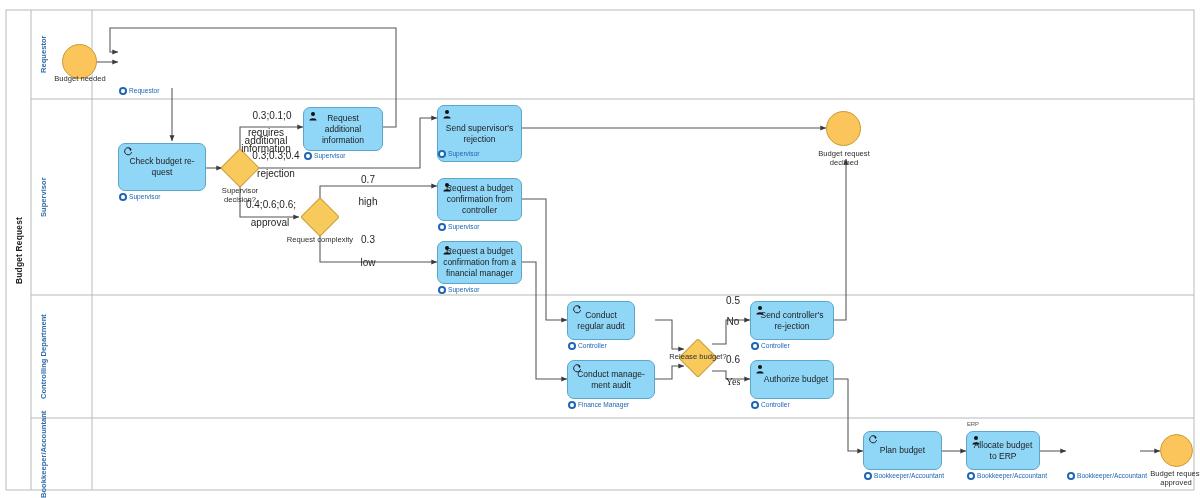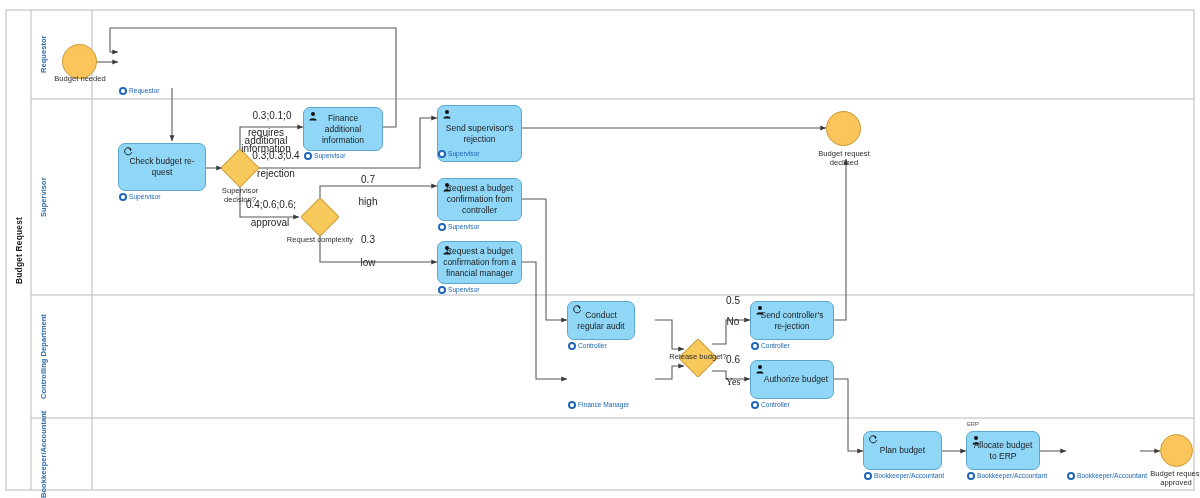--- a/index.html
+++ b/index.html
@@ -153,21 +153,21 @@
   <div class="perf" style="left:119px;top:193px;">
     <span class="badge"></span>
     <span class="ptext">Supervisor</span>
   </div>
 
   <div class="node task" style="left:303px;top:107px;width:80px;height:44px;">
     <svg class="task-ico" viewBox="0 0 10 10">
       <circle cx="5" cy="3" r="2" fill="#111"></circle>
         <path d="M1.4,9.6 C1.4,6.6 8.6,6.6 8.6,9.6 z" fill="#111"></path>
     </svg>
-    <span class="tlabel">Finance additional information</span>
+    <span class="tlabel">Request additional information</span>
   </div>
   <div class="perf" style="left:304px;top:152px;">
     <span class="badge"></span>
     <span class="ptext">Supervisor</span>
   </div>
 
   <div class="node task" style="left:437px;top:105px;width:85px;height:57px;">
     <svg class="task-ico" viewBox="0 0 10 10">
       <circle cx="5" cy="3" r="2" fill="#111"></circle>
         <path d="M1.4,9.6 C1.4,6.6 8.6,6.6 8.6,9.6 z" fill="#111"></path>
@@ -208,20 +208,27 @@
       <path d="M9.4,2.2 A4.3,4.3 0 1 0 10.4,6.2" fill="none" stroke="#111" stroke-width="1.1"></path>
       <path d="M6.6,1.2 L10.2,2.3 L9.4,5.2 z" fill="#111"></path>
     </svg>
     <span class="tlabel">Conduct regular audit</span>
   </div>
   <div class="perf" style="left:568px;top:342px;">
     <span class="badge"></span>
     <span class="ptext">Controller</span>
   </div>
 
+  <div class="node task" style="left:567px;top:360px;width:88px;height:39px;">
+    <svg class="task-ico" viewBox="0 0 12 12">
+      <path d="M9.4,2.2 A4.3,4.3 0 1 0 10.4,6.2" fill="none" stroke="#111" stroke-width="1.1"></path>
+      <path d="M6.6,1.2 L10.2,2.3 L9.4,5.2 z" fill="#111"></path>
+    </svg>
+    <span class="tlabel">Conduct manage-ment audit</span>
+  </div>
   <div class="perf" style="left:568px;top:401px;">
     <span class="badge"></span>
     <span class="ptext">Finance Manager</span>
   </div>
 
   <div class="node task" style="left:750px;top:301px;width:84px;height:39px;">
     <svg class="task-ico" viewBox="0 0 10 10">
       <circle cx="5" cy="3" r="2" fill="#111"></circle>
         <path d="M1.4,9.6 C1.4,6.6 8.6,6.6 8.6,9.6 z" fill="#111"></path>
     </svg>

